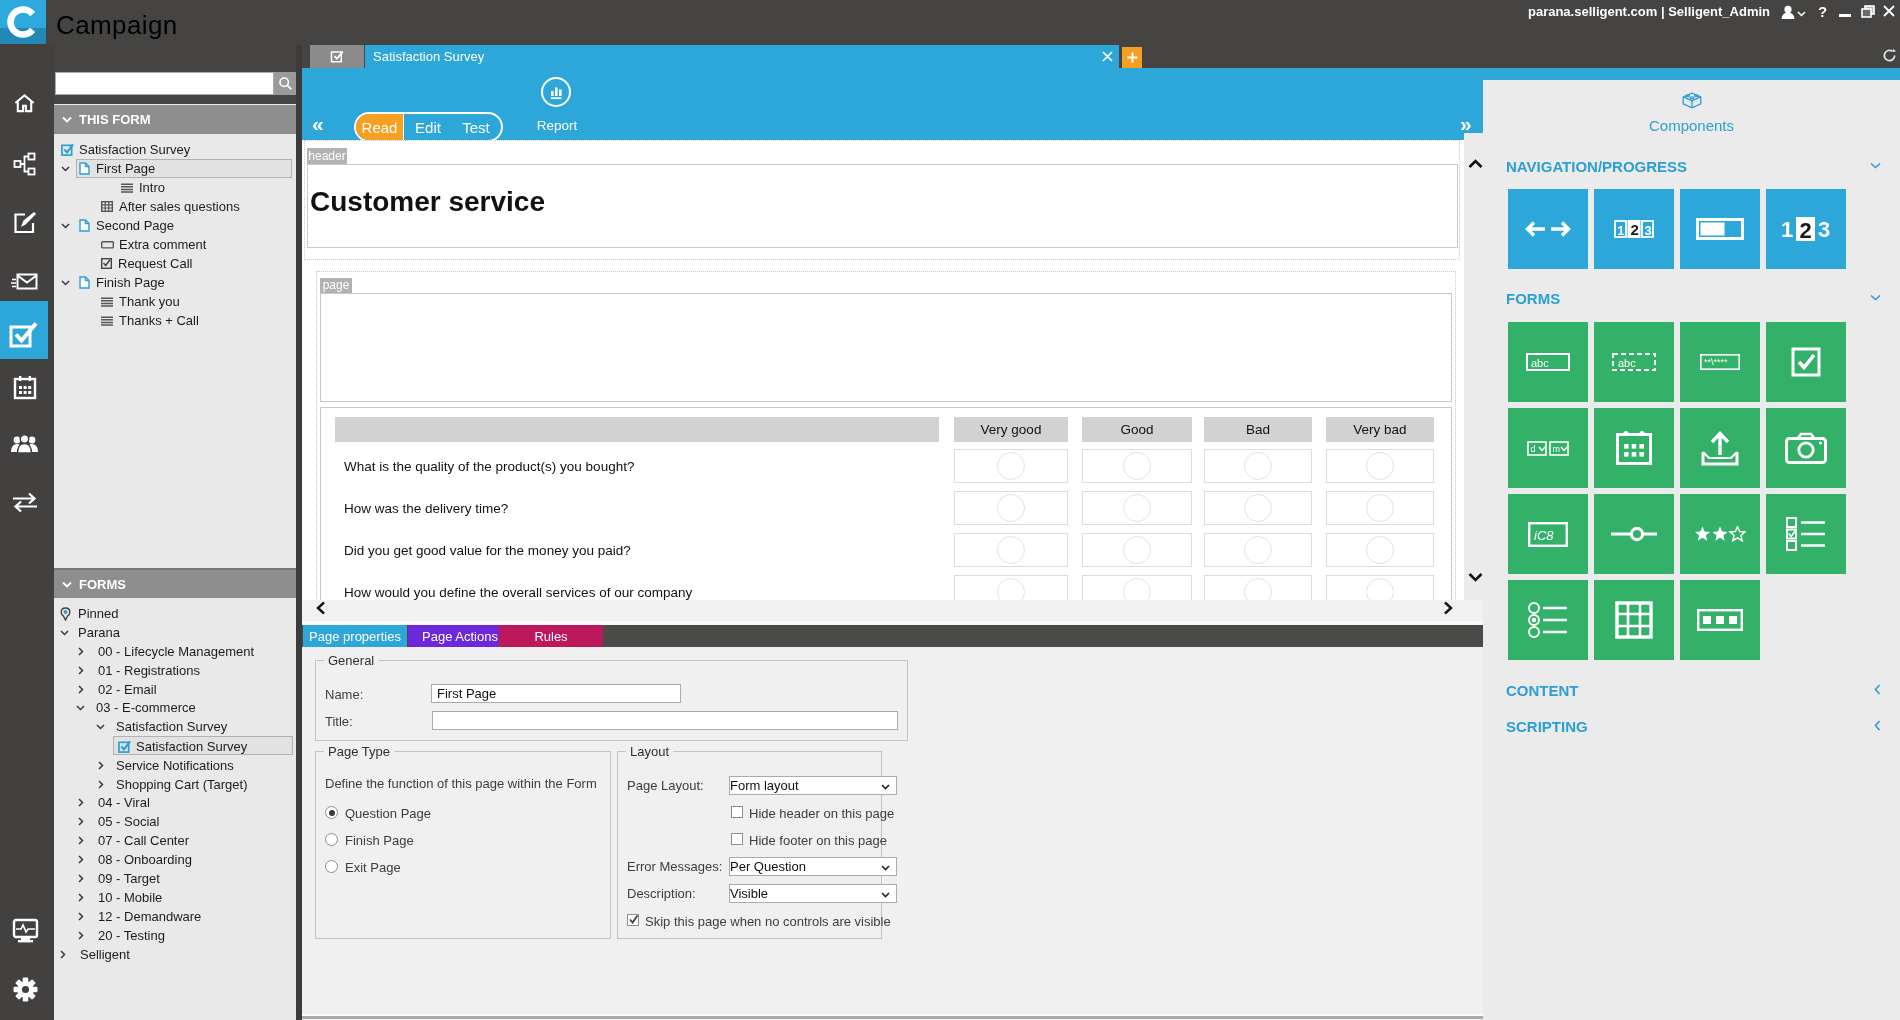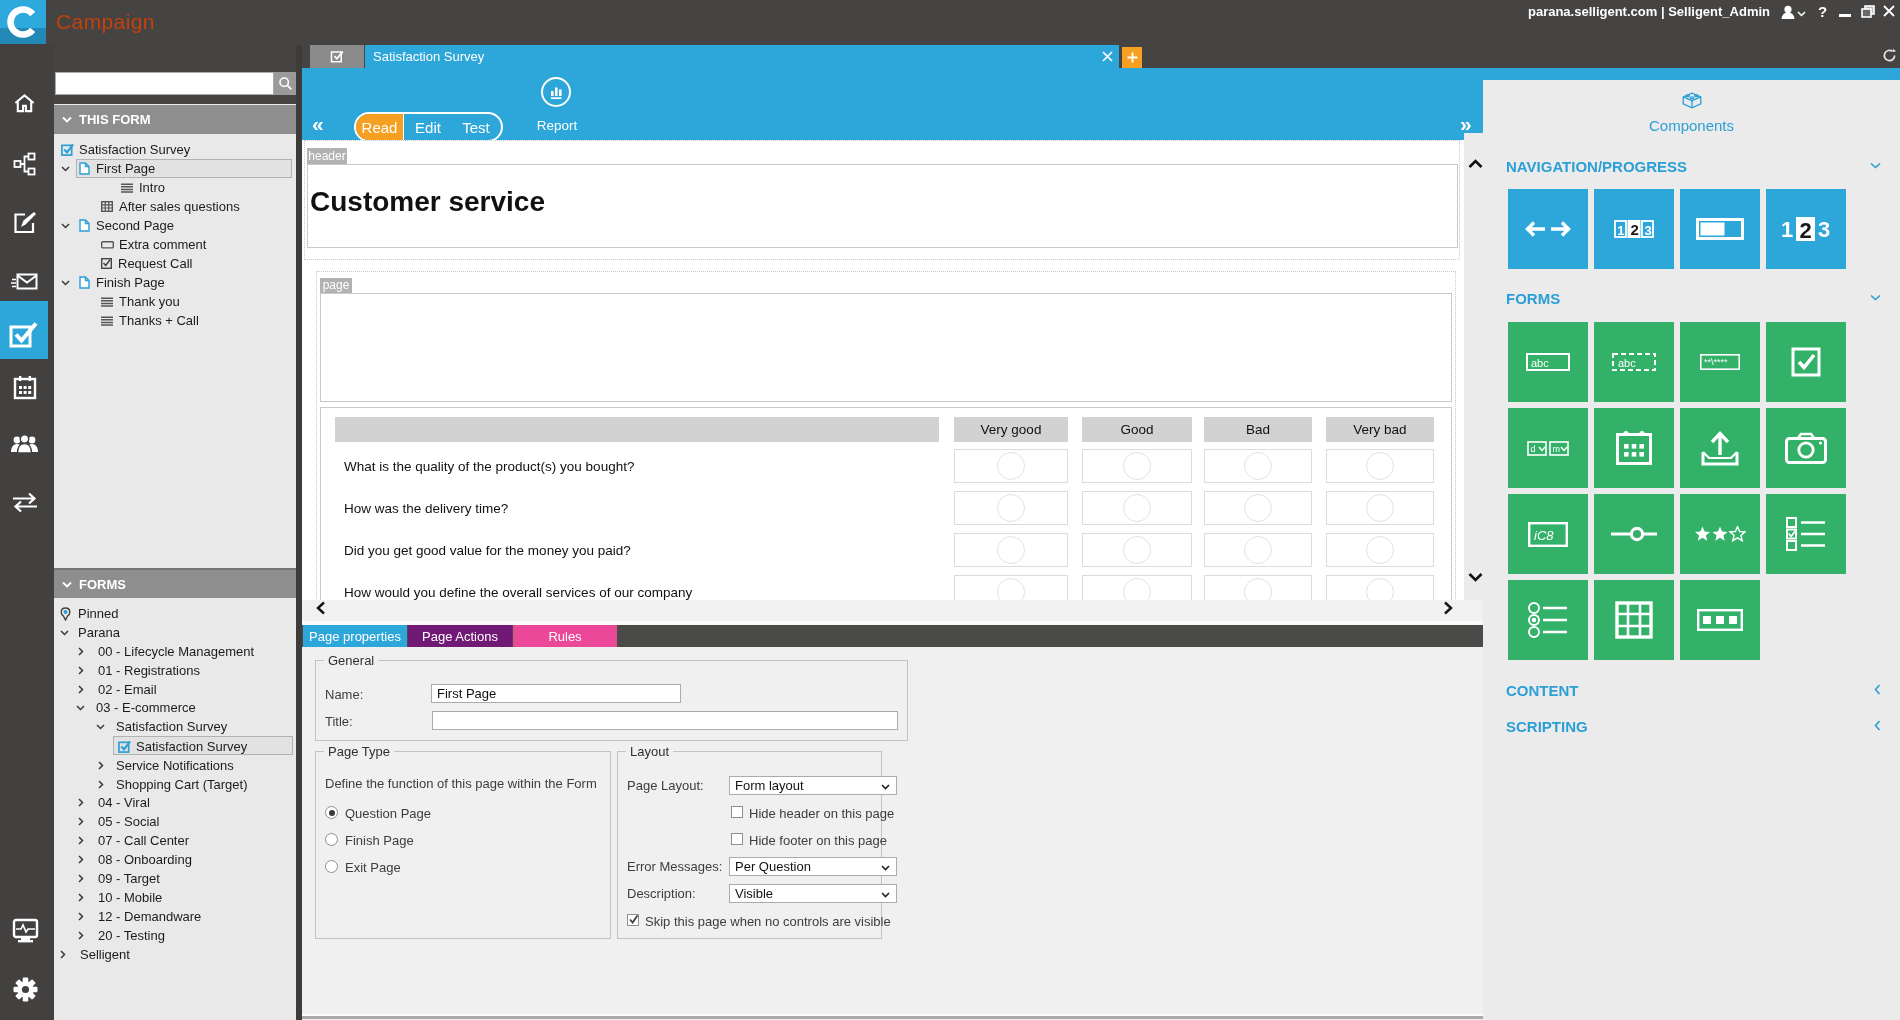--- a/index.html
+++ b/index.html
@@ -9,21 +9,21 @@
 .trow{position:absolute;height:19px;display:flex;align-items:center;font-size:13px;color:#1c1c1c;white-space:nowrap;}
 .sechdr{position:absolute;left:0;width:242px;background:#8e8e8e;color:#fff;font-weight:bold;font-size:13px;display:flex;align-items:center;}
 .tile{position:absolute;width:80px;height:80px;display:flex;align-items:center;justify-content:center;}
 .tile.b{background:#2da6d9;}
 .tile.g{background:#33b169;}
 .seclbl{position:absolute;color:#2b9fd6;font-weight:bold;font-size:15px;}
 .fs{position:absolute;border:1px solid #c3c3c3;}
 .fs>span{position:absolute;top:-8px;left:8px;background:#f0f0f0;padding:0 4px;font-size:13px;color:#2f2f2f;}
 .lbl{position:absolute;font-size:13px;color:#3d3d3d;}
 .inp{position:absolute;background:#fff;border:1px solid #ababab;font-size:13px;color:#111;display:flex;align-items:center;padding-left:5px;}
-.dd{position:absolute;background:#fff;border:1px solid #ababab;font-size:13px;color:#111;display:flex;align-items:center;padding-left:5px;}
+.dd{position:absolute;background:#fff;border:1px solid #ababab;font-size:13px;color:#111;display:flex;align-items:center;}
 .cb{position:absolute;width:12px;height:12px;background:#fff;border:1px solid #8f8f8f;}
 .rad{position:absolute;width:13px;height:13px;background:#fff;border:1px solid #8f8f8f;border-radius:50%;}
 .acell{position:absolute;background:#fff;border:1px solid #dcdcdc;display:flex;align-items:center;justify-content:center;height:34px;}
 .acell i{display:block;width:28px;height:28px;border:1px solid #e2e2e2;border-radius:50%;}
 </style>
 </head>
 <body>
 
 <div class="abs" style="left:0;top:0;width:1900px;height:68px;background:#454442;"></div>
 
@@ -96,21 +96,21 @@
       <circle cx="13.5" cy="13.5" r="3.6" fill="#434140"></circle>
     </svg>
 </div>
 
 <div class="abs" style="left:0;top:0;width:46px;height:44px;background:#2da9dd;">
  <div class="abs" style="left:0;top:28px;width:46px;height:16px;background:#2288b6;"></div>
  <svg class="abs" style="left:0;top:0;" width="46" height="44" viewBox="0 0 46 44">
       <circle cx="23" cy="22" r="12.5" fill="none" stroke="#fff" stroke-width="6.5" stroke-dasharray="61 17.5" stroke-dashoffset="-8.5"></circle>
     </svg>
 </div>
-<div class="abs" style="left:56px;top:10px;color:#c2410c;font-size:21px;letter-spacing:0.4px;">Campaign</div>
+<div class="abs" style="left:56px;top:10px;color:#000000;font-size:26px;letter-spacing:0.4px;">Campaign</div>
 
 <div class="abs" style="right:130px;top:4px;color:#fff;font-size:13px;font-weight:bold;">parana.selligent.com | Selligent_Admin</div>
 <div class="abs" style="left:1780px;top:4px;" id="topicons">
  <svg class="abs" style="left:1px;top:1px;" width="16" height="15" viewBox="0 0 16 15">
       <circle cx="7" cy="4.4" r="3.6" fill="#fff"></circle>
       <path d="M0.5 14c0.5-4.5 3-6.5 6.5-6.5s6 2 6.5 6.5z" fill="#fff"></path>
     </svg>
  <svg class="abs" style="left:17px;top:7px;" width="9" height="6" viewBox="0 0 9 6">
       <polyline points="1,1 4.5,4.5 8,1" fill="none" stroke="#fff" stroke-width="1.5"></polyline>
     </svg>
@@ -392,22 +392,22 @@
 <div class="abs" style="left:302px;top:621px;width:1182px;height:4px;background:#fafafa;"></div>
 <svg class="abs" style="left:316px;top:601px;" width="10" height="14" viewBox="0 0 10 14">
     <path d="M8 1.5L2 7l6 5.5" fill="none" stroke="#111" stroke-width="2.4"></path>
   </svg>
 <svg class="abs" style="left:1443px;top:601px;" width="10" height="14" viewBox="0 0 10 14">
     <path d="M2 1.5L8 7l-6 5.5" fill="none" stroke="#111" stroke-width="2.4"></path>
   </svg>
 
 <div class="abs" style="left:302px;top:625px;width:1182px;height:22px;background:#4a4a48;">
  <div class="abs" style="left:1px;top:0;width:104px;height:22px;background:#2da6d9;color:#fff;font-size:13px;display:flex;align-items:center;justify-content:center;">Page properties</div>
- <div class="abs" style="left:106px;top:0;width:104px;height:22px;background:#701a75;color:#fff;font-size:13px;display:flex;align-items:center;justify-content:center;">Page Actions</div>
- <div class="abs" style="left:211px;top:0;width:104px;height:22px;background:#ec4899;color:#fff;font-size:13px;display:flex;align-items:center;justify-content:center;">Rules</div>
+ <div class="abs" style="left:106px;top:0;width:104px;height:22px;background:#6d28d9;color:#fff;font-size:13px;display:flex;align-items:center;justify-content:center;">Page Actions</div>
+ <div class="abs" style="left:197px;top:0;width:104px;height:22px;background:#be185d;color:#fff;font-size:13px;display:flex;align-items:center;justify-content:center;">Rules</div>
 </div>
 
 <div class="abs" id="props" style="left:302px;top:647px;width:1182px;height:367px;background:#f0f0f0;border-right:1px solid #f97316;">
  <div class="fs" style="left:13px;top:13px;width:593px;height:81px;">
       <span>General</span>
     </div>
  <div class="lbl" style="left:23px;top:40px;">Name:</div>
  <div class="inp" style="left:129px;top:37px;width:250px;height:19px;">First Page</div>
  <div class="lbl" style="left:23px;top:67px;">Title:</div>
  <div class="inp" style="left:130px;top:64px;width:466px;height:19px;"></div>

